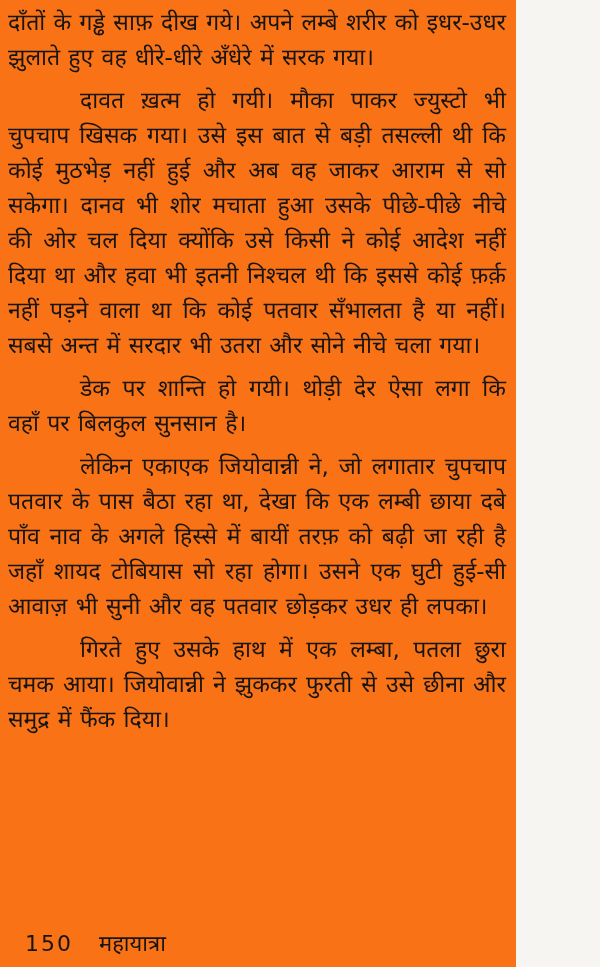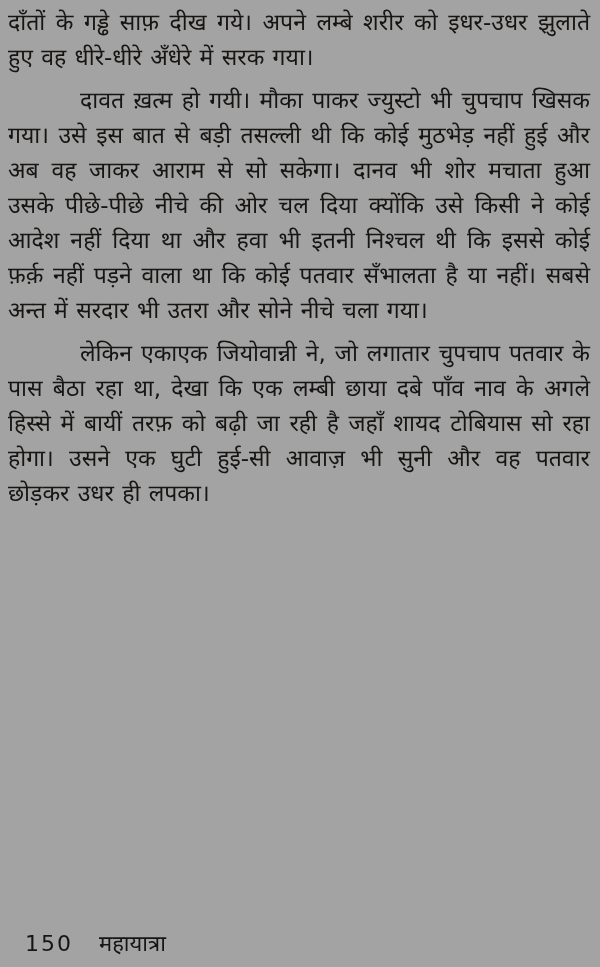--- a/index.html
+++ b/index.html
@@ -2,24 +2,24 @@
 <html><head>
 <meta charset="utf-8">
 <style>
   html, body {
     margin: 0;
     padding: 0;
     background: #f6f5f2;
   }
   .page {
     position: relative;
-    width: 600px;
+    width: 516px;
     height: 967px;
     box-sizing: border-box;
-    background: #a3a3a3;
+    background: #f97316;
     color: #171513;
     font-family: "DejaVu Sans", "Liberation Serif", sans-serif;
     padding: 5px 10px 0 8px;
     font-size: 23px;
     line-height: 35px;
     text-align: justify;
     overflow: hidden;
   }
   p.para {
     margin: 0;
@@ -48,24 +48,26 @@
 </style>
 </head>
 <body>
 
 <div class="page">
 
   <p class="para">दाँतों के गड्ढे साफ़ दीख गये। अपने लम्बे शरीर को इधर-उधर झुलाते हुए वह धीरे-धीरे अँधेरे में सरक गया।</p>
 
   <p class="para indent">दावत ख़त्म हो गयी। मौका पाकर ज्युस्टो भी चुपचाप खिसक गया। उसे इस बात से बड़ी तसल्ली थी कि कोई मुठभेड़ नहीं हुई और अब वह जाकर आराम से सो सकेगा। दानव भी शोर मचाता हुआ उसके पीछे-पीछे नीचे की ओर चल दिया क्योंकि उसे किसी ने कोई आदेश नहीं दिया था और हवा भी इतनी निश्चल थी कि इससे कोई फ़र्क़ नहीं पड़ने वाला था कि कोई पतवार सँभालता है या नहीं। सबसे अन्त में सरदार भी उतरा और सोने नीचे चला गया।</p>
 
+  <p class="para indent">डेक पर शान्ति हो गयी। थोड़ी देर ऐसा लगा कि वहाँ पर बिलकुल सुनसान है।</p>
 
   <p class="para indent">लेकिन एकाएक जियोवान्नी ने, जो लगातार चुपचाप पतवार के पास बैठा रहा था, देखा कि एक लम्बी छाया दबे पाँव नाव के अगले हिस्से में बायीं तरफ़ को बढ़ी जा रही है जहाँ शायद टोबियास सो रहा होगा। उसने एक घुटी हुई-सी आवाज़ भी सुनी और वह पतवार छोड़कर उधर ही लपका।</p>
 
 
+  <p class="para indent">गिरते हुए उसके हाथ में एक लम्बा, पतला छुरा चमक आया। जियोवान्नी ने झुककर फुरती से उसे छीना और समुद्र में फैंक दिया।</p>
 
 
   <div class="footer">
     <span class="page-num">150</span>
     <span class="book-title">महायात्रा</span>
   </div>
 
 </div>
 
 </body></html>

